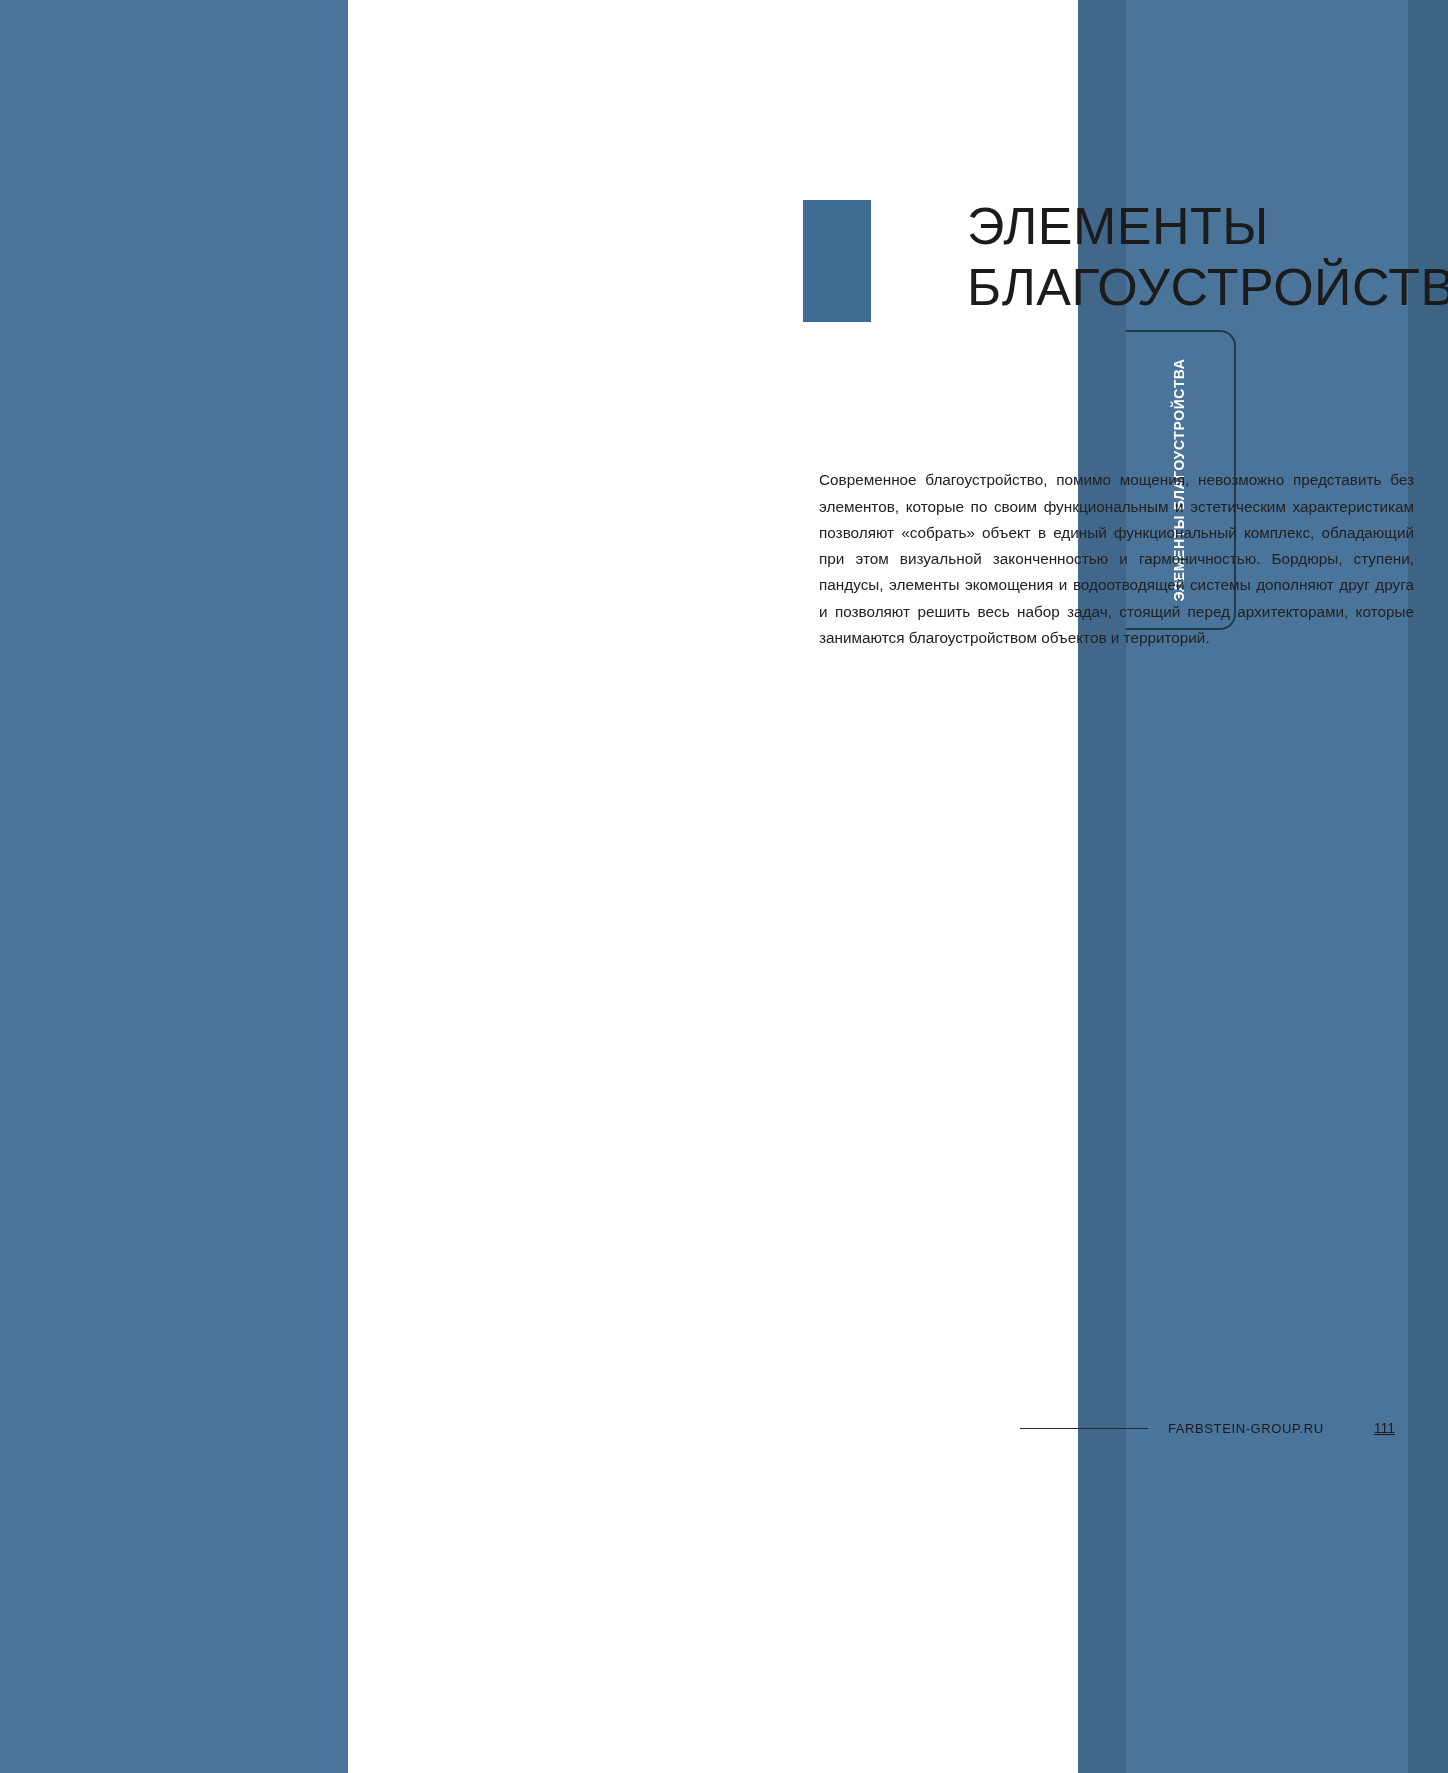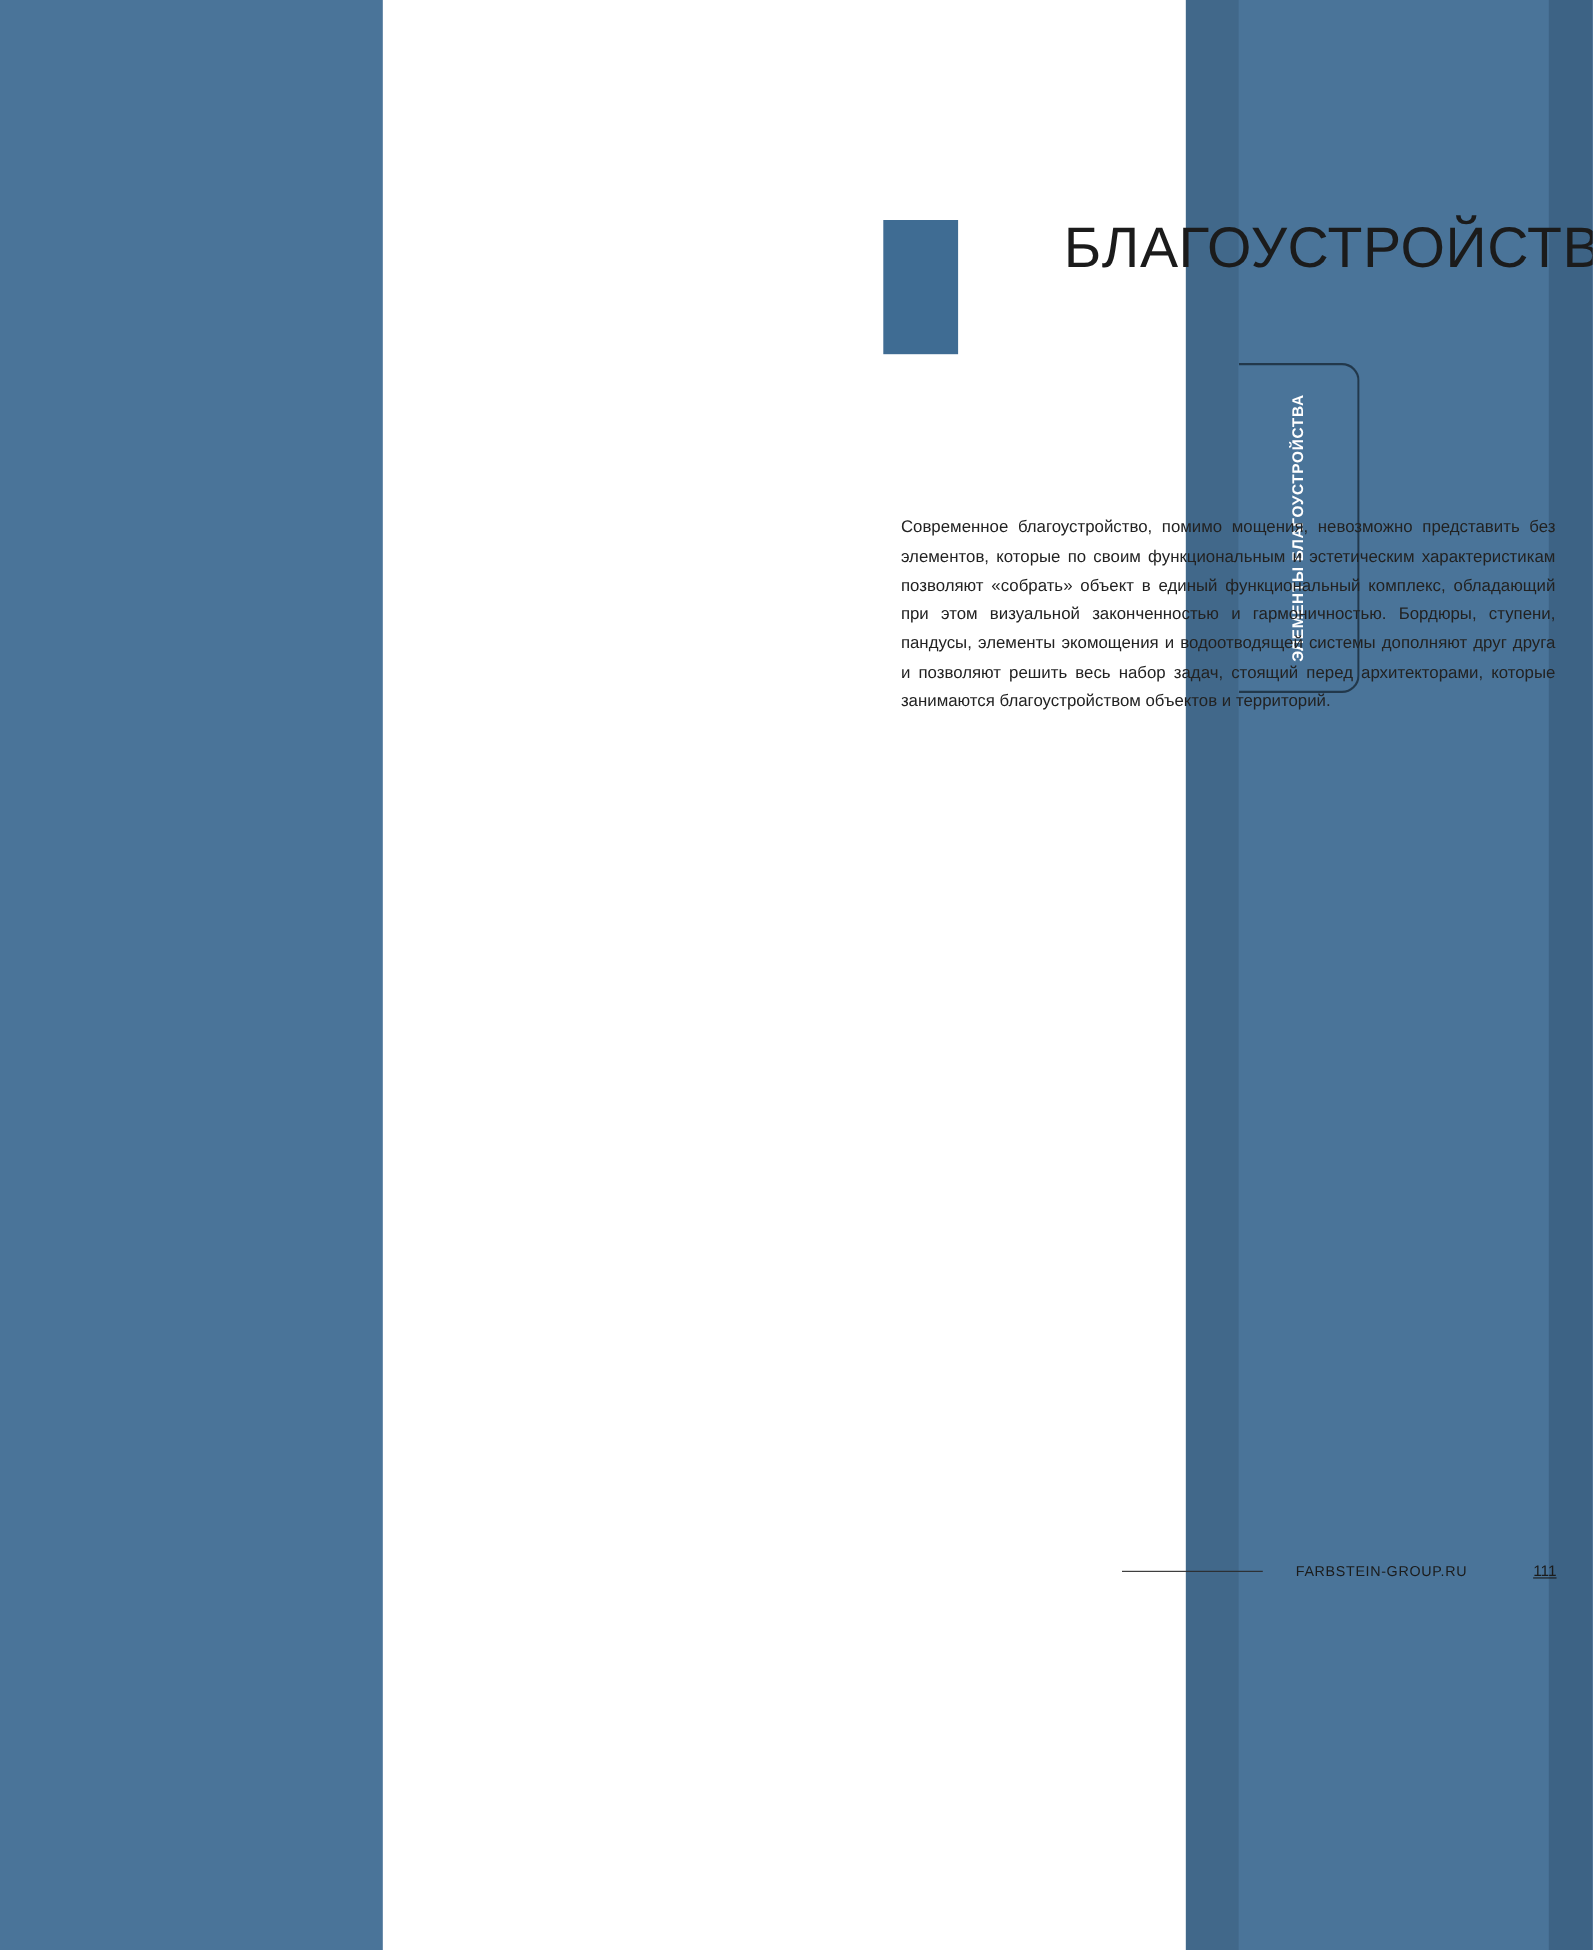--- a/index.html
+++ b/index.html
@@ -135,21 +135,21 @@
   }
 
   
   .footer {
     position: absolute;
     left: 672px;
     top: 1420px;
     width: 380px;
     display: flex;
     align-items: center;
-    gap: 14px;
+    gap: 4px;
   }
   .footer-rule {
     width: 128px;
     height: 1px;
     background: #2b2b2b;
     flex: 0 0 auto;
   }
   .footer-site {
     margin-left: 16px;
     font-size: 13px;
@@ -177,20 +177,21 @@
 
   <div class="side-tab">
     <span class="side-tab-label">ЭЛЕМЕНТЫ БЛАГОУСТРОЙСТВА</span>
   </div>
 
   <div class="sheet">
 
     <div class="title-wrap">
       <div class="title-swatch"></div>
       <div class="title-text">
+        <span>ЭЛЕМЕНТЫ</span>
         <span class="line2">БЛАГОУСТРОЙСТВА</span>
       </div>
     </div>
 
     <p class="body-copy">Современное благоустройство, помимо мощения, невозможно представить без элементов, которые по своим функциональным и эстетическим характеристикам позволяют «собрать» объект в единый функциональный комплекс, обладающий при этом визуальной законченностью и гармоничностью. Бордюры, ступени, пандусы, элементы экомощения и водоотводящей системы дополняют друг друга и позволяют решить весь набор задач, стоящий перед архитекторами, которые занимаются благоустройством объектов и территорий.</p>
 
     <div class="footer">
       <span class="footer-rule"></span>
       <span class="footer-site">FARBSTEIN-GROUP.RU</span>
       <span class="footer-page">111</span>

